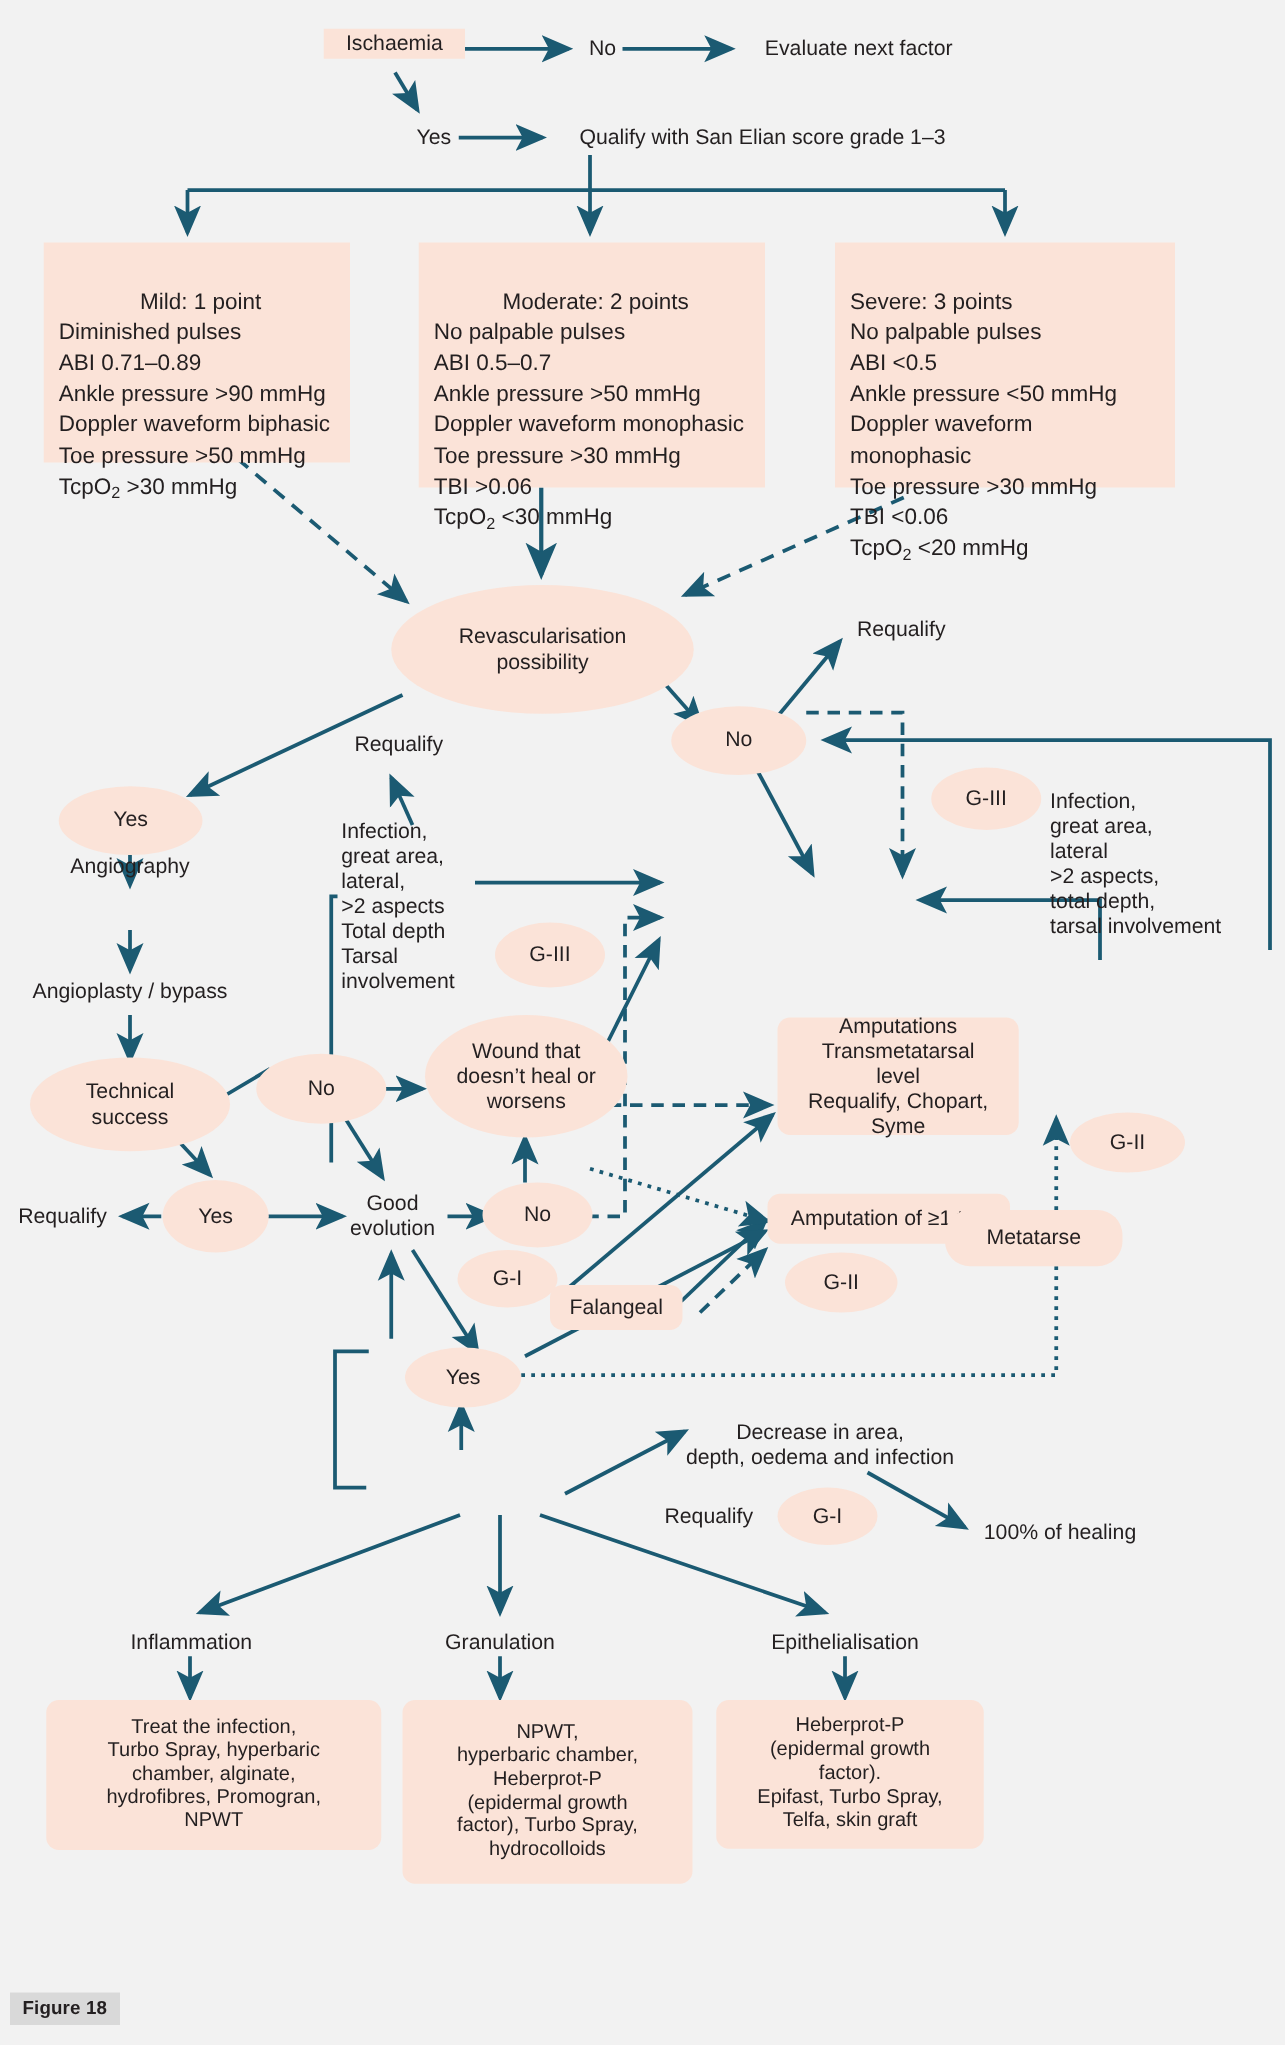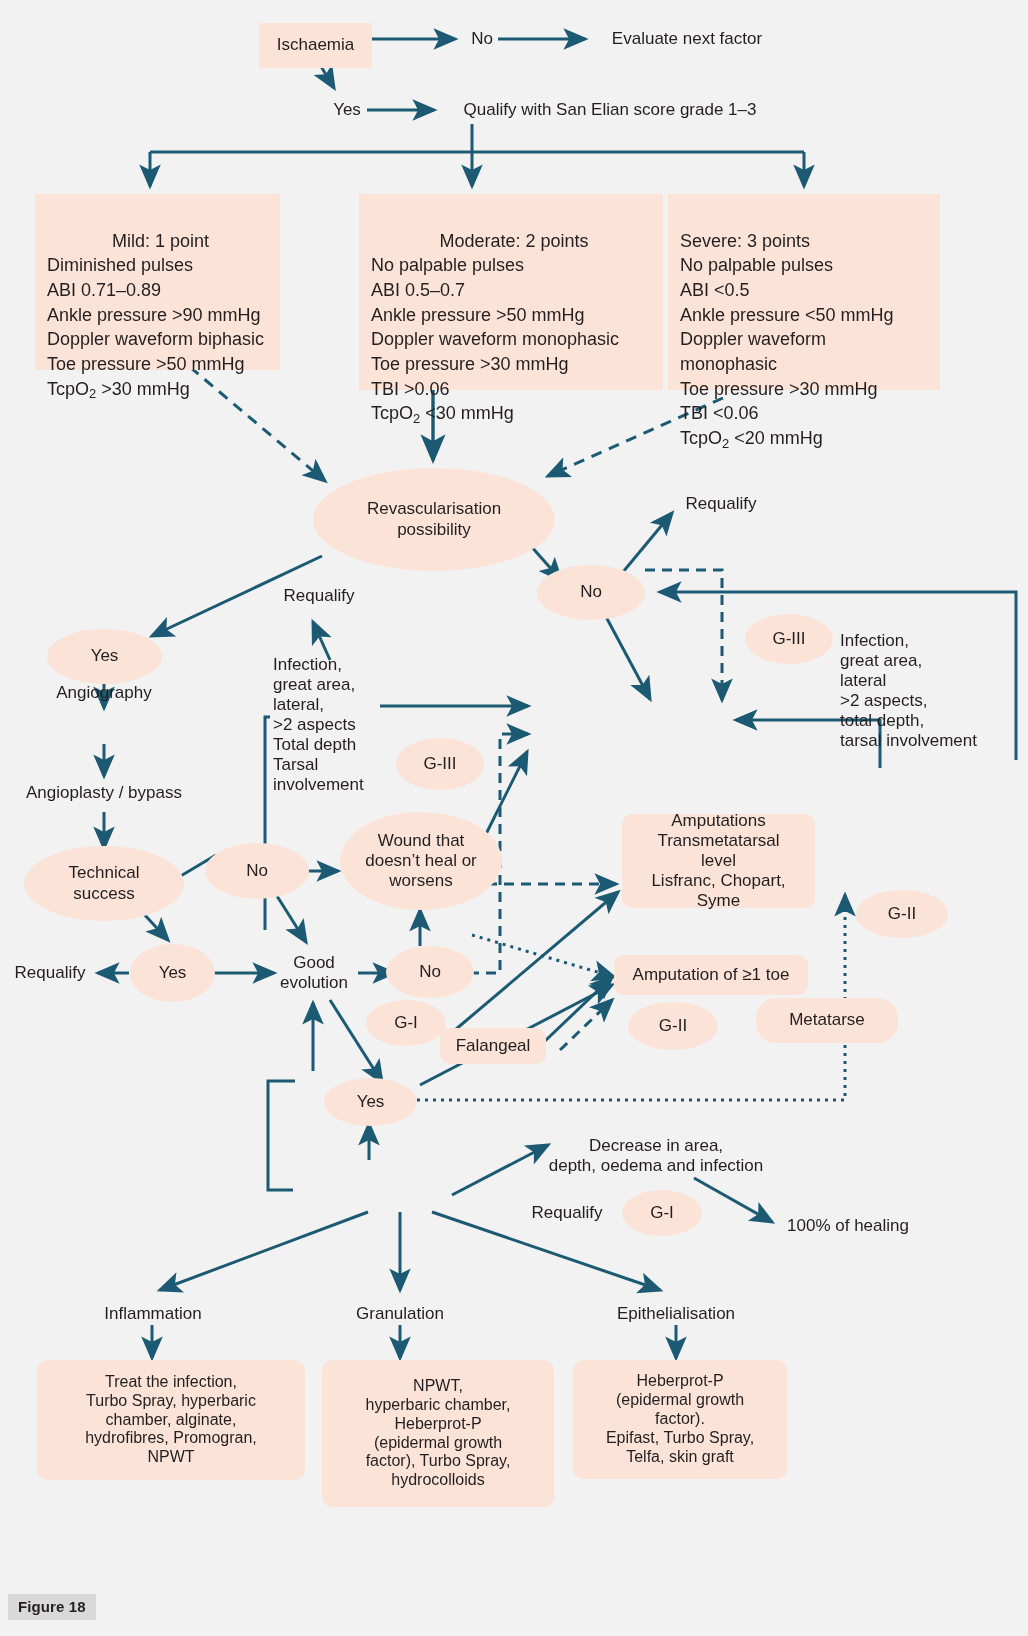--- a/index.html
+++ b/index.html
@@ -192,21 +192,21 @@
       <path d="M452,973 L500,973 L500,734 L528,734" marker-end="url(#arrow)"></path>
       <path d="M470,884 L616,884" marker-end="url(#arrow)"></path>
       <path d="M560,1050 L612,1000" marker-end="url(#arrow)"></path>
     </g>
     <g fill="none" stroke="#1b5a72" stroke-width="3" stroke-dasharray="3 5">
       <path d="M472,935 L614,977" marker-end="url(#arrow)"></path>
       <path d="M417,1100 L845,1100 L845,895" marker-end="url(#arrow)"></path>
     </g>
   </svg>
 
-  <div class="node rect fs17" style="left:259px; top:23px; width:113px; height:45px;">
+  <div class="node rect fs17" style="left:259px; top:23px; width:113px; height:24px;">
     <span>Ischaemia</span>
   </div>
   <div class="node plain fs17" style="left:462px; top:24px; width:40px; height:30px;">
     <span>No</span>
   </div>
   <div class="node plain fs17" style="left:592px; top:24px; width:190px; height:30px;">
     <span>Evaluate next factor</span>
   </div>
   <div class="node plain fs17" style="left:325px; top:95px; width:44px; height:30px;">
     <span>Yes</span>
@@ -217,21 +217,21 @@
 
   <div class="node rect criteria" style="left:35px; top:194px; width:245px; height:176px; display:block;">
     <span class="head">Mild: 1 point</span><span>Diminished pulses
 ABI 0.71–0.89
 Ankle pressure &gt;90 mmHg
 Doppler waveform biphasic
 Toe pressure &gt;50 mmHg</span>
     <span><span>TcpO</span><sub>2</sub><span> &gt;30 mmHg</span></span>
   </div>
 
-  <div class="node rect criteria" style="left:335px; top:194px; width:304px; height:196px; display:block;margin-left:24px;">
+  <div class="node rect criteria" style="left:335px; top:194px; width:277px; height:196px; display:block;">
     <span class="head">Moderate: 2 points</span><span>No palpable pulses
 ABI 0.5–0.7
 Ankle pressure &gt;50 mmHg
 Doppler waveform monophasic
 Toe pressure &gt;30 mmHg
 TBI &gt;0.06</span>
     <span><span>TcpO</span><sub>2</sub><span> &lt;30 mmHg</span></span>
   </div>
 
   <div class="node rect criteria" style="left:668px; top:194px; width:272px; height:196px; display:block;">
@@ -308,33 +308,33 @@
 
   <div class="node ellipse fs17" style="left:340px; top:812px; width:162px; height:98px;">
     <span>Wound that
 doesn’t heal or
 worsens</span>
   </div>
   <div class="node rrect fs17" style="left:622px; top:814px; width:193px; height:94px;">
     <span>Amputations
 Transmetatarsal
 level
-Lisfranc, Chopart,
+Requalify, Chopart,
 Syme</span>
   </div>
   <div class="node rrect fs17" style="left:614px; top:955px; width:194px; height:40px;">
     <span>Amputation of ≥1 toe</span>
   </div>
   <div class="node ellipse fs17" style="left:856px; top:890px; width:92px; height:48px;">
     <span>G-II</span>
   </div>
   <div class="node ellipse fs17" style="left:628px; top:1002px; width:90px; height:48px;">
     <span>G-II</span>
   </div>
-  <div class="node rrect fs17" style="left:756px; top:998px; width:142px; height:45px;border-radius:20px;">
+  <div class="node rrect fs17" style="left:756px; top:968px; width:142px; height:45px;border-radius:20px;">
     <span>Metatarse</span>
   </div>
 
   <div class="node plain fs17" style="left:268px; top:943px; width:92px; height:60px;">
     <span>Good
 evolution</span>
   </div>
   <div class="node ellipse fs17" style="left:386px; top:946px; width:88px; height:52px;">
     <span>No</span>
   </div>

